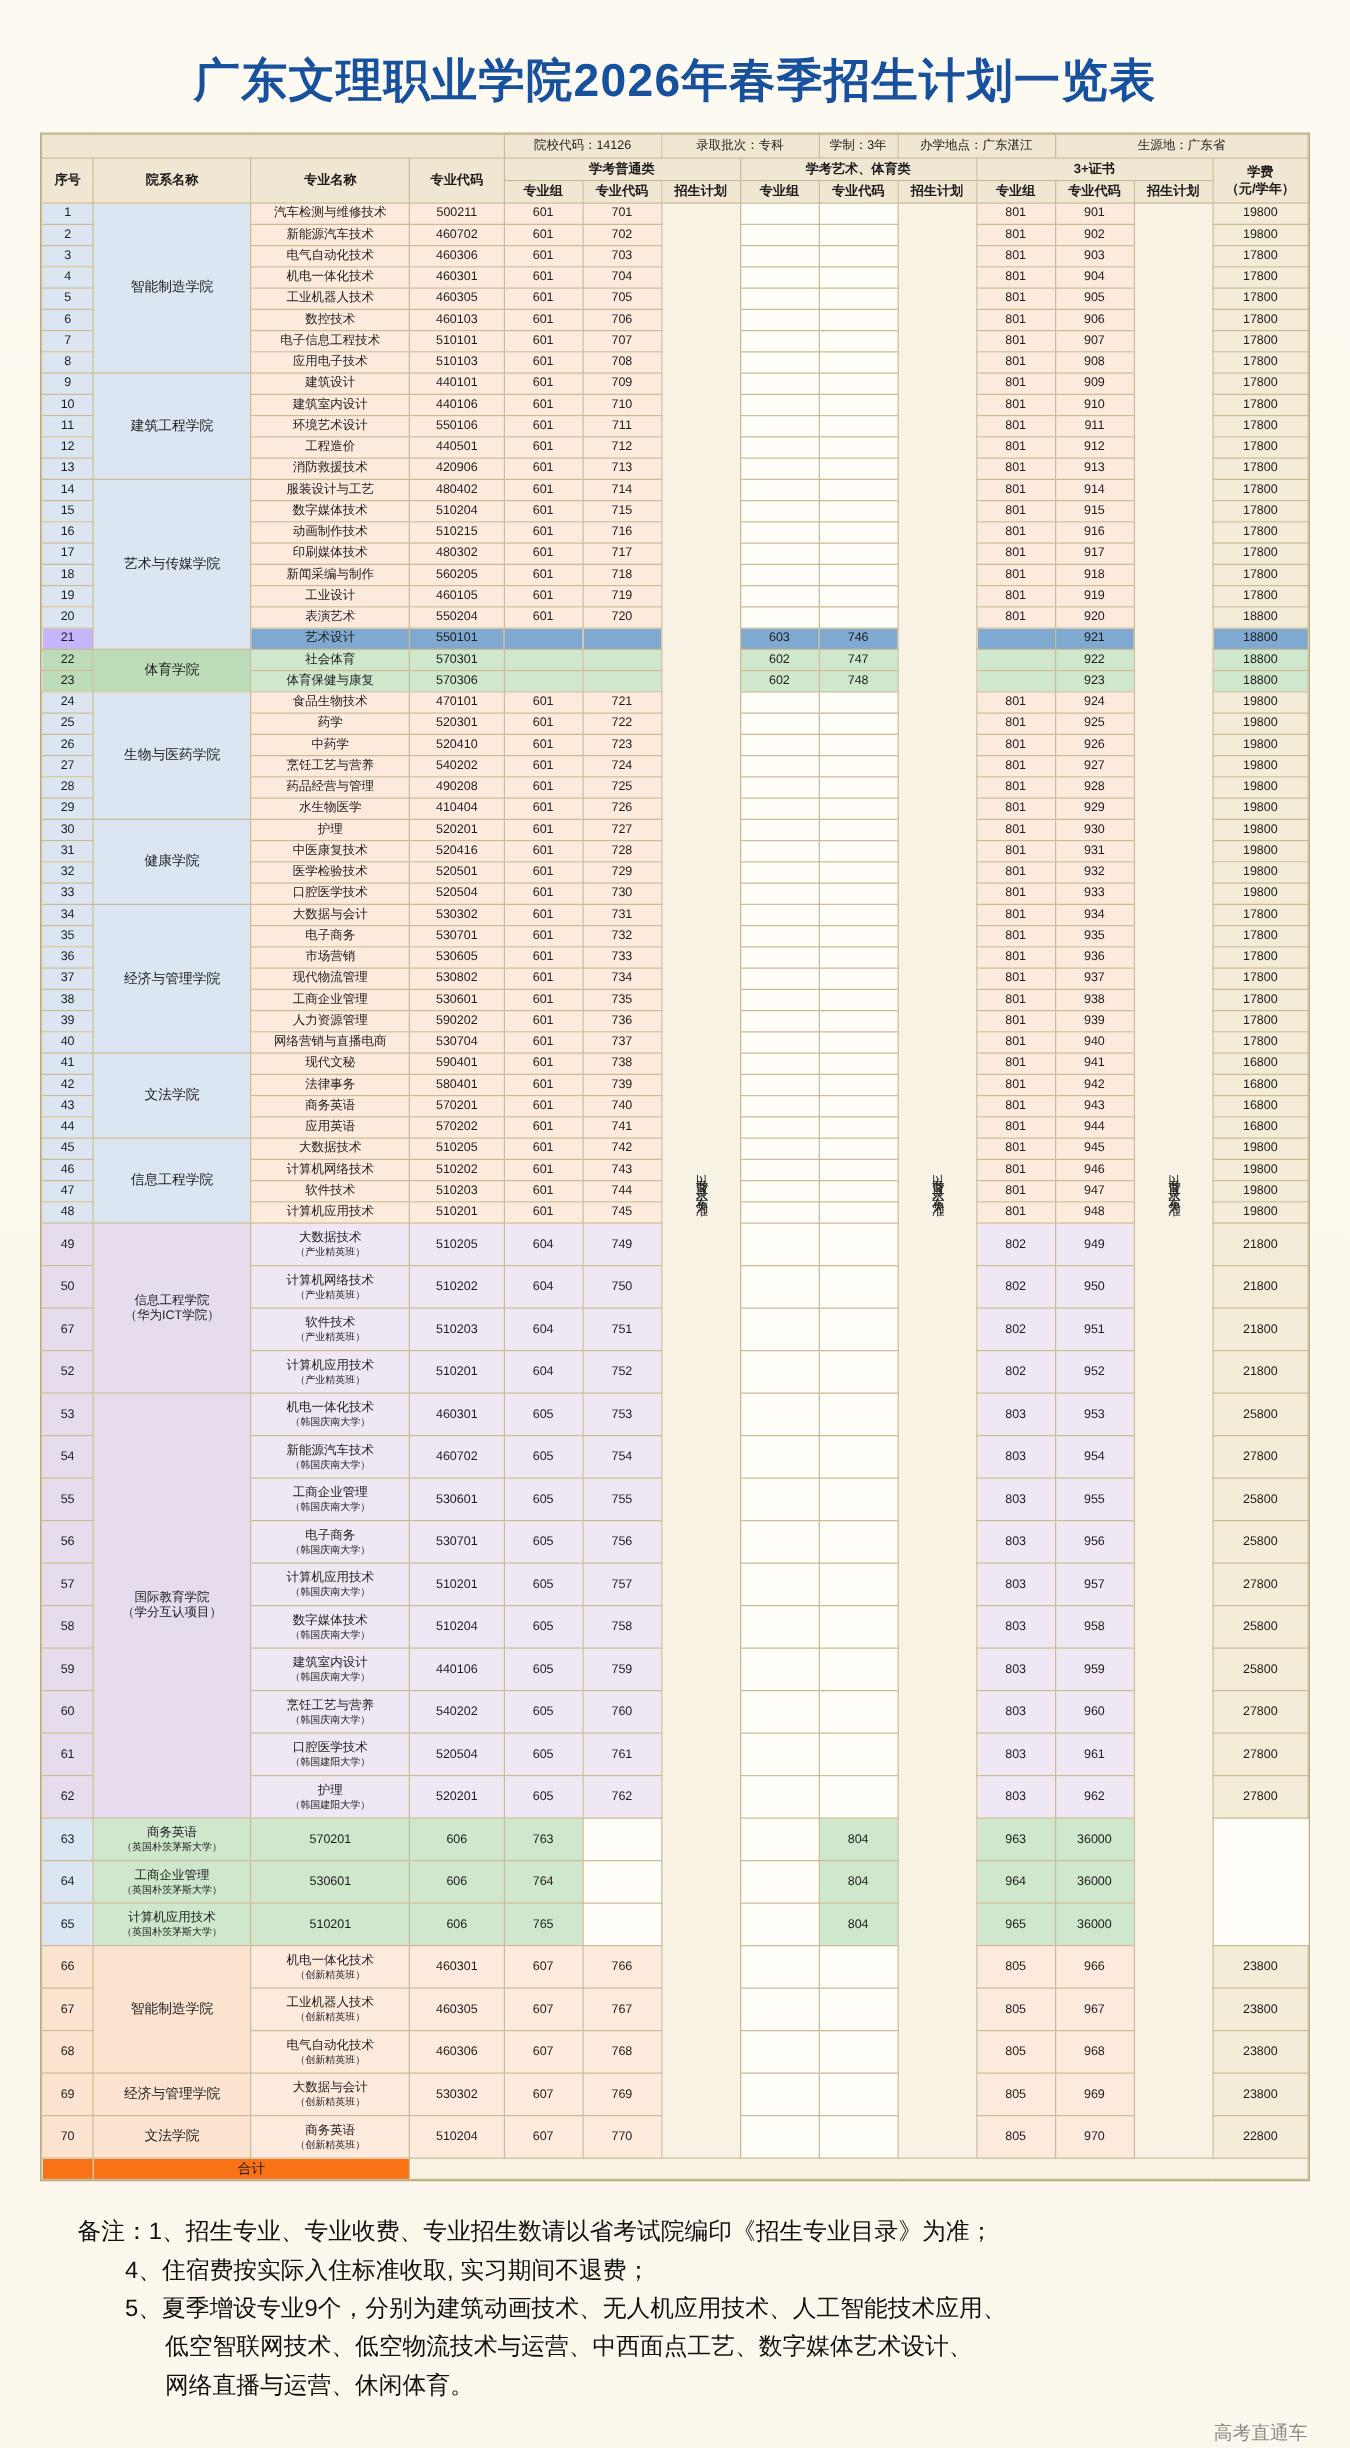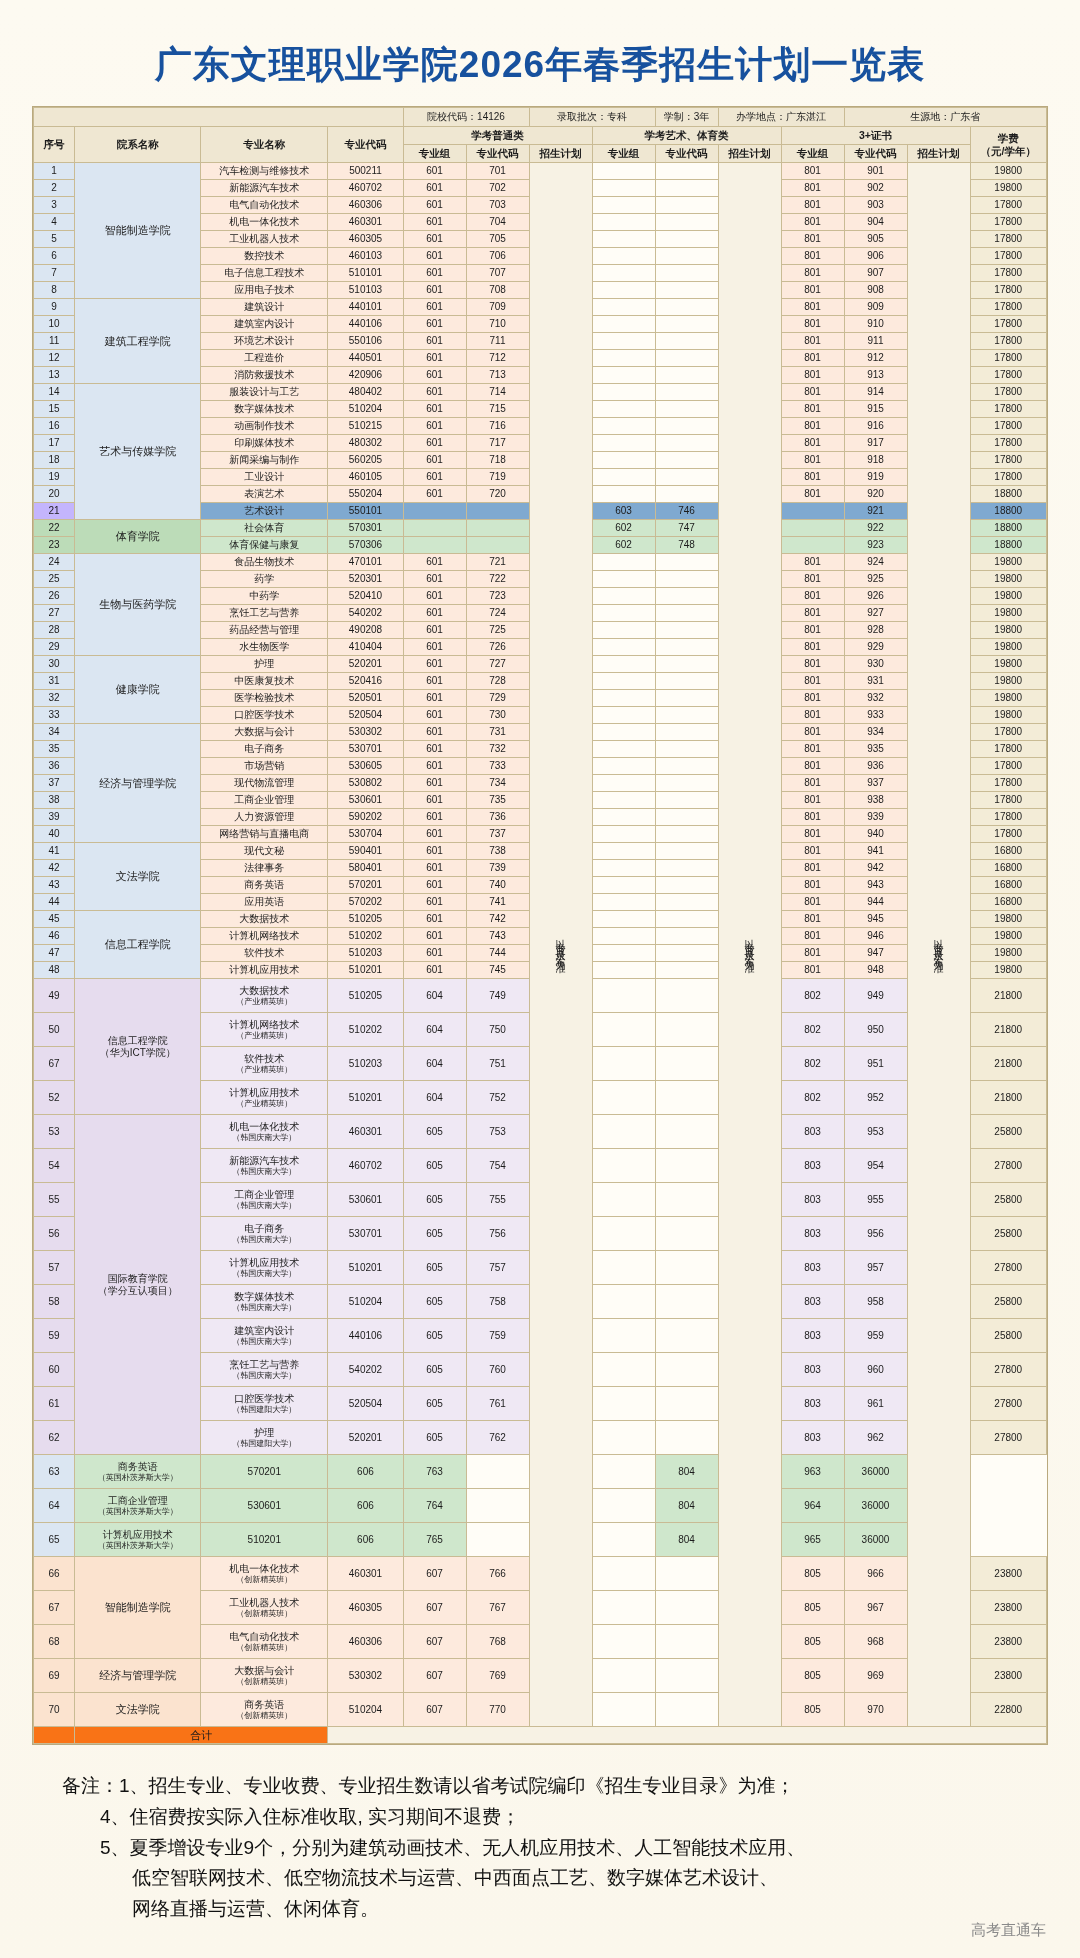--- a/index.html
+++ b/index.html
@@ -92,21 +92,21 @@
     margin:26px 62px 0 62px;
     font-size:19px;
     line-height:1.62;
     color:#111;
   }
   .notes div{white-space:nowrap;}
   .notes .ind{padding-left:38px;}
   .notes .ind2{padding-left:70px;}
   .watermark{
     position:absolute;
-    right:34px;bottom:18px;
+    right:34px;bottom:2px;
     font-size:15px;
     color:#8a8a8a;
   }
 </style>
 </head>
 <body>
 
 <div class="page">
 
   <div class="title">广东文理职业学院2026年春季招生计划一览表</div>

